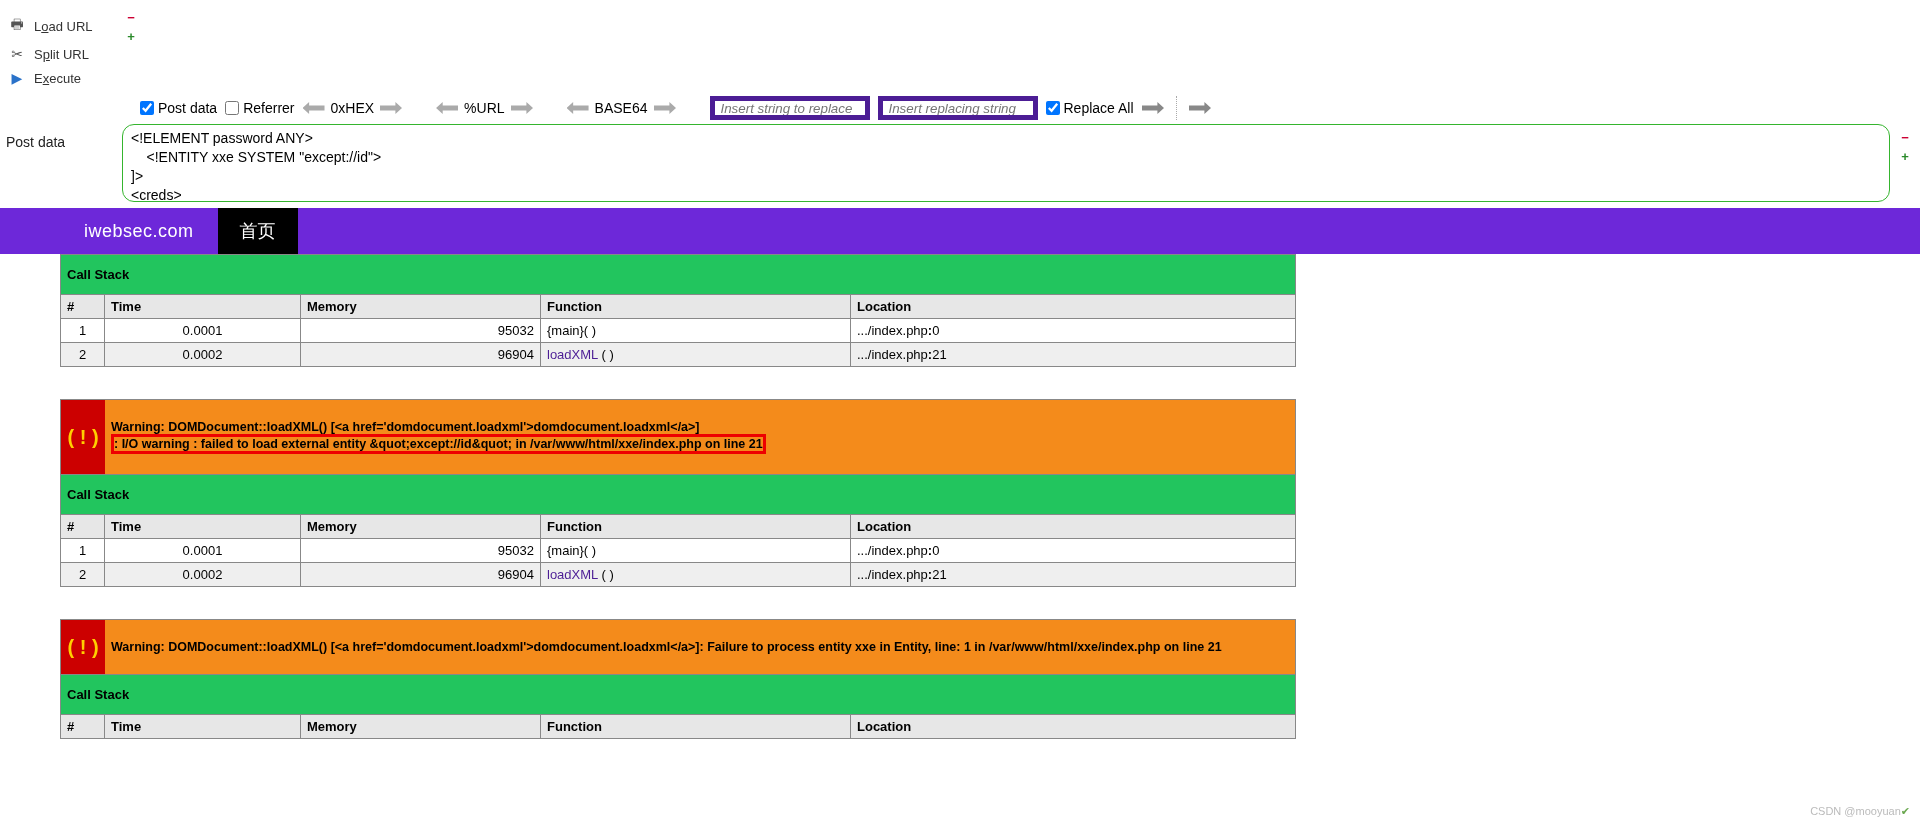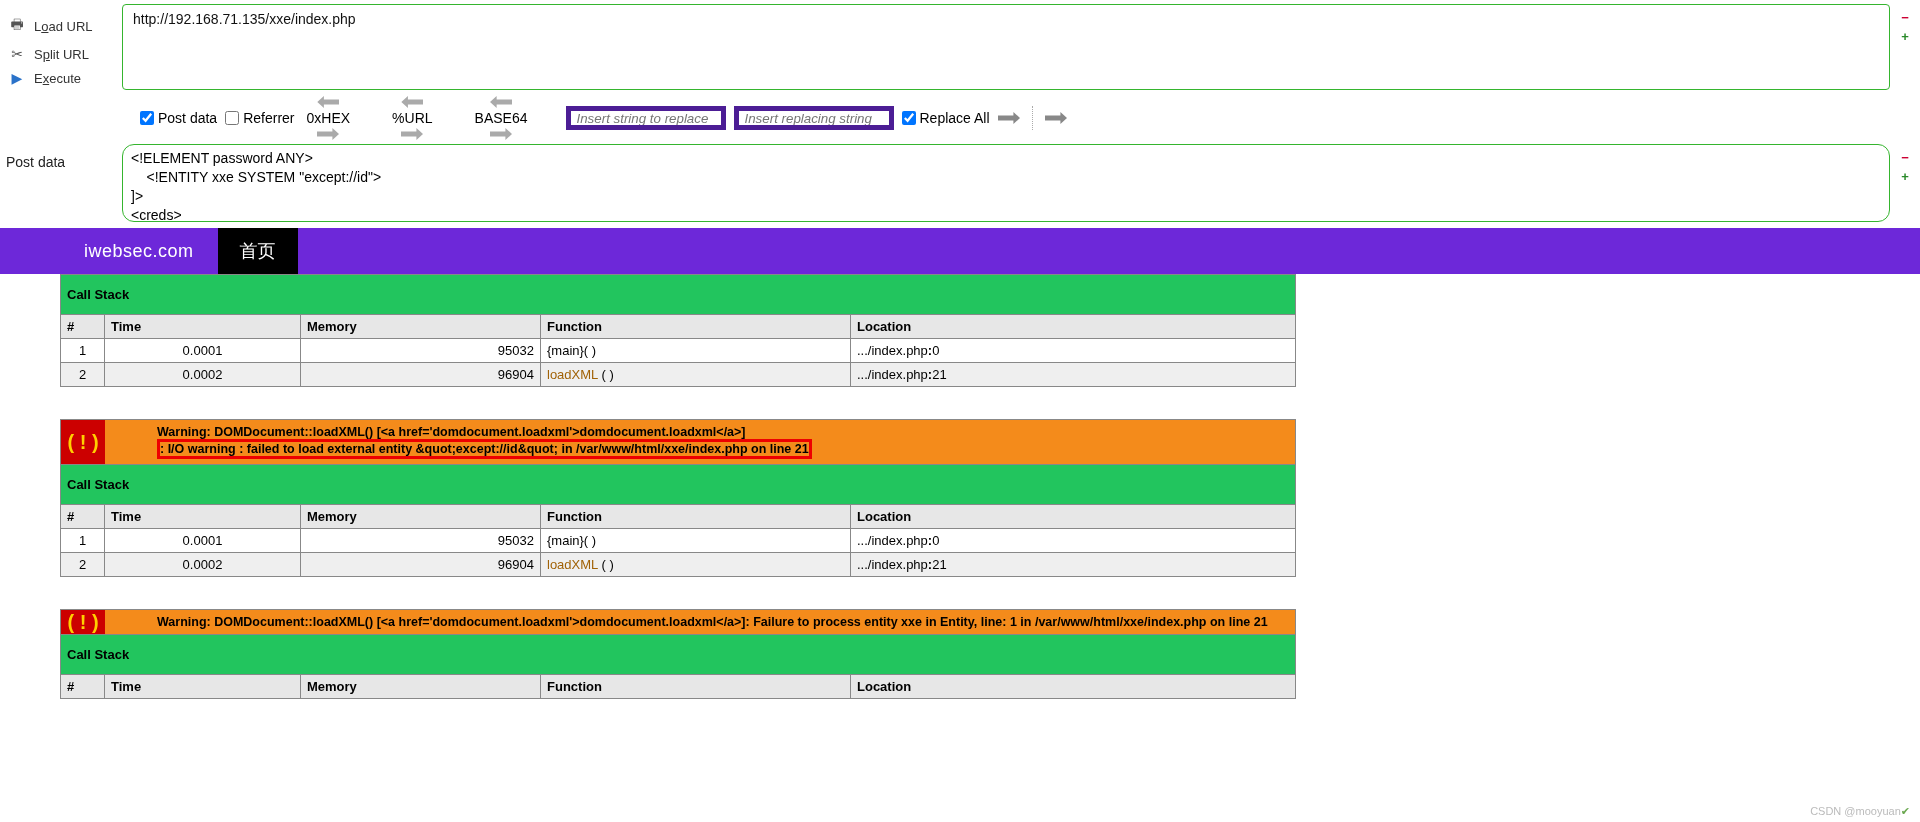--- a/index.html
+++ b/index.html
@@ -13,21 +13,21 @@
 .action-row u { text-decoration: underline; }
 .right-col { flex: 1; display: flex; align-items: stretch; }
 .url-box { flex: 1; border: 1.5px solid #35b52e; border-radius: 4px; padding: 6px 10px; font-size: 14px; color: #111; min-height: 78px; }
 .side-plus { width: 18px; display: flex; flex-direction: column; align-items: center; justify-content: flex-start; gap: 4px; padding-top: 6px; color: #2a8a2a; font-weight: bold; cursor: pointer; }
 .side-minus { color: #c03; }
 
 
 .enc-row { display: flex; align-items: center; gap: 8px; padding: 6px 6px 0 140px; }
 .chk { display: inline-flex; align-items: center; gap: 4px; font-size: 14px; }
 .chk input { width: 14px; height: 14px; }
-.enc-btn { display: inline-flex; align-items: center; gap: 2px; flex-direction: column; }
+.enc-btn { display: inline-flex; align-items: center; gap: 2px; }
 .enc-label { font-size: 14px; padding: 0 4px; }
 .arrow { display: inline-block; width: 22px; height: 12px; background:#aaa; clip-path: polygon(0 50%, 30% 0, 30% 30%, 100% 30%, 100% 70%, 30% 70%, 30% 100%); }
 .arrow.r { transform: scaleX(-1); }
 .arrow.d { background:#888; }
 .rep-input { border: 5px solid #4c1d95; font-style: italic; color: #888; height: 24px; padding: 2px 6px; width: 160px; }
 .vsep { width:1px; height:24px; border-left:1px dotted #aaa; margin:0 4px; }
 
 
 .post-row { display: flex; gap: 6px; padding: 4px 6px 6px 6px; }
 .post-label { width: 110px; padding-top: 10px; font-size: 14px; color: #222; }
@@ -37,32 +37,32 @@
 .site-hdr { background: #6d28d9; color: #eee; height: 46px; display: flex; align-items: stretch; padding-left: 60px; font-size: 18px; }
 .brand { display:flex; align-items:center; padding:0 24px; font-weight: 400; color:#fff; letter-spacing:.5px; }
 .nav-item { display:flex; align-items:center; padding:0 22px; background:#000; color:#fff; cursor:pointer; }
 
 
 .content { padding: 0 0 0 60px; }
 .xtable { width: 1236px; border-collapse: collapse; margin: 0; border:1px solid #888; font-size: 13px; }
 .x-warn-row td { background: #f48b1b; color:#000; border:1px solid #888; padding: 0; }
 .warn-inner { display:flex; align-items:stretch; }
 .bang { background:#c00; color:#ffcf00; font-weight:bold; font-size:20px; width:44px; display:flex; align-items:center; justify-content:center; }
-.warn-text { flex:1; padding:5px 6px; font-weight:bold; font-family: Arial, sans-serif; font-size:12.5px;margin-left:46px; }
+.warn-text { flex:1; padding:20px 6px; font-weight:bold; font-family: Arial, sans-serif; font-size:12.5px; }
 .hl-red { border:3px solid #e00; display:inline-block; }
 .cs-row td { background:#22c55e; font-weight:bold; border:1px solid #888; padding:12px 6px; font-family: Arial, sans-serif; }
 .hdr-row th { background:#e7e7e7; border:1px solid #888; padding:4px 6px; text-align:left; font-weight:bold; font-family: Arial, sans-serif; }
 .data-row td { border:1px solid #888; padding:4px 6px; background:#fff; font-family: Arial, sans-serif; }
 .data-row.alt td { background:#efefef; }
 .num-col { width:44px; text-align:center; }
 .time-col { width:196px; text-align:center; }
 .mem-col { width:240px; text-align:right; padding-right:6px !important; }
 .func-col { width:310px; }
 .loc-col { }
-.lnk { color:#a16207; }
+.lnk { color:#4c1d95; }
 .gap { height: 32px; }
 .watermark { position: fixed; right: 10px; bottom: 4px; font-size: 11px; color: #bbb; }
 .watermark .chk-ic { color:#6aa84f; font-size:11px; }
 </style>
 </head>
 <body>
 
 <div class="top-panel">
   <div class="left-actions">
     <div class="action-row">
@@ -70,23 +70,20 @@
       <span><span>L</span><u>o</u><span>ad URL</span></span>
     </div>
     <div class="action-row">
       <span class="icn">✂</span>
       <span><span>S</span><u>p</u><span>lit URL</span></span>
     </div>
     <div class="action-row">
       <span class="icn" style="color:#2a72c9">▶</span>
       <span><span>E</span><u>x</u><span>ecute</span></span>
     </div>
-  </div>
-  <div class="right-col">
-    <div class="url-box">http://192.168.71.135/xxe/index.php</div>
   </div>
   <div class="side-plus">
     <span class="side-minus">−</span>
     <span>+</span>
   </div>
 </div>
 
 <div class="enc-row">
   <label class="chk">
       <input type="checkbox" checked="" style="">

